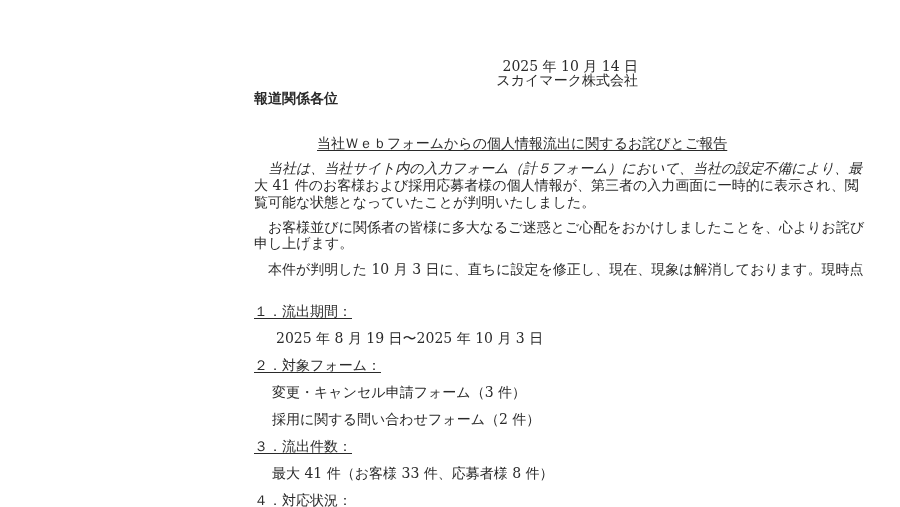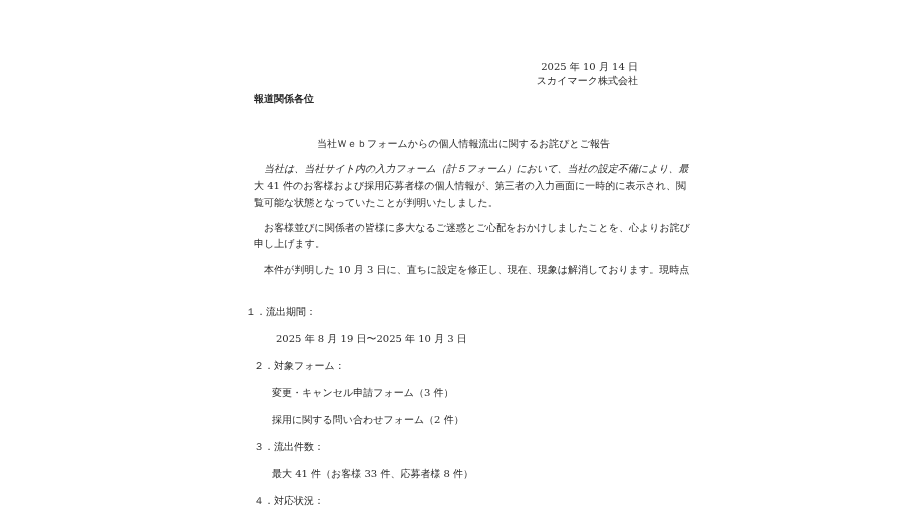--- a/index.html
+++ b/index.html
@@ -2,23 +2,23 @@
 <html><head>
 <meta charset="utf-8">
 <style>
   html, body { margin: 0; padding: 0; background: #ffffff; }
   body {
     width: 900px; height: 507px; overflow: hidden; position: relative;
     font-family: "DejaVu Serif", "Liberation Serif", serif;
     color: #222;
   }
   .page { position: absolute; left: 0; top: 0; width: 900px; height: 507px; background: #fff; }
-  .t { position: absolute; font-size: 10px; line-height: 11px; white-space: nowrap; color: #2a2a2a; }
+  .t { position: absolute; font-size: 14px; line-height: 11px; white-space: nowrap; color: #2a2a2a; }
   .right { text-align: right; }
-  .u { text-underline-offset: 2px; }
+  .u { text-decoration: underline; text-underline-offset: 2px; }
 </style>
 </head>
 <body>
 
 <div class="page">
 
   <div class="t right" style="right:262px; top:61px;">2025 年 10 月 14 日</div>
   <div class="t right" style="right:262px; top:75px;">スカイマーク株式会社</div>
 
   <div class="t" style="left:254px; top:93px;font-weight:bold;">報道関係各位</div>
@@ -27,21 +27,21 @@
 
   <div class="t" style="left:254px; top:163px;font-style:italic;">　当社は、当社サイト内の入力フォーム（計５フォーム）において、当社の設定不備により、最</div>
   <div class="t" style="left:254px; top:180px;">大 41 件のお客様および採用応募者様の個人情報が、第三者の入力画面に一時的に表示され、閲</div>
   <div class="t" style="left:254px; top:197px;">覧可能な状態となっていたことが判明いたしました。</div>
 
   <div class="t" style="left:254px; top:222px;">　お客様並びに関係者の皆様に多大なるご迷惑とご心配をおかけしましたことを、心よりお詫び</div>
   <div class="t" style="left:254px; top:238px;">申し上げます。</div>
 
   <div class="t" style="left:254px; top:264px;">　本件が判明した 10 月 3 日に、直ちに設定を修正し、現在、現象は解消しております。現時点</div>
 
-  <div class="t u" style="left:246px; top:306px;">１．流出期間：</div>
+  <div class="t u" style="left:254px; top:306px;">１．流出期間：</div>
   <div class="t" style="left:276px; top:333px;">2025 年 8 月 19 日〜2025 年 10 月 3 日</div>
 
   <div class="t u" style="left:254px; top:360px;">２．対象フォーム：</div>
   <div class="t" style="left:272px; top:387px;">変更・キャンセル申請フォーム（3 件）</div>
   <div class="t" style="left:272px; top:414px;">採用に関する問い合わせフォーム（2 件）</div>
 
   <div class="t u" style="left:254px; top:441px;">３．流出件数：</div>
   <div class="t" style="left:272px; top:468px;">最大 41 件（お客様 33 件、応募者様 8 件）</div>
 
   <div class="t u" style="left:254px; top:495px;">４．対応状況：</div>

